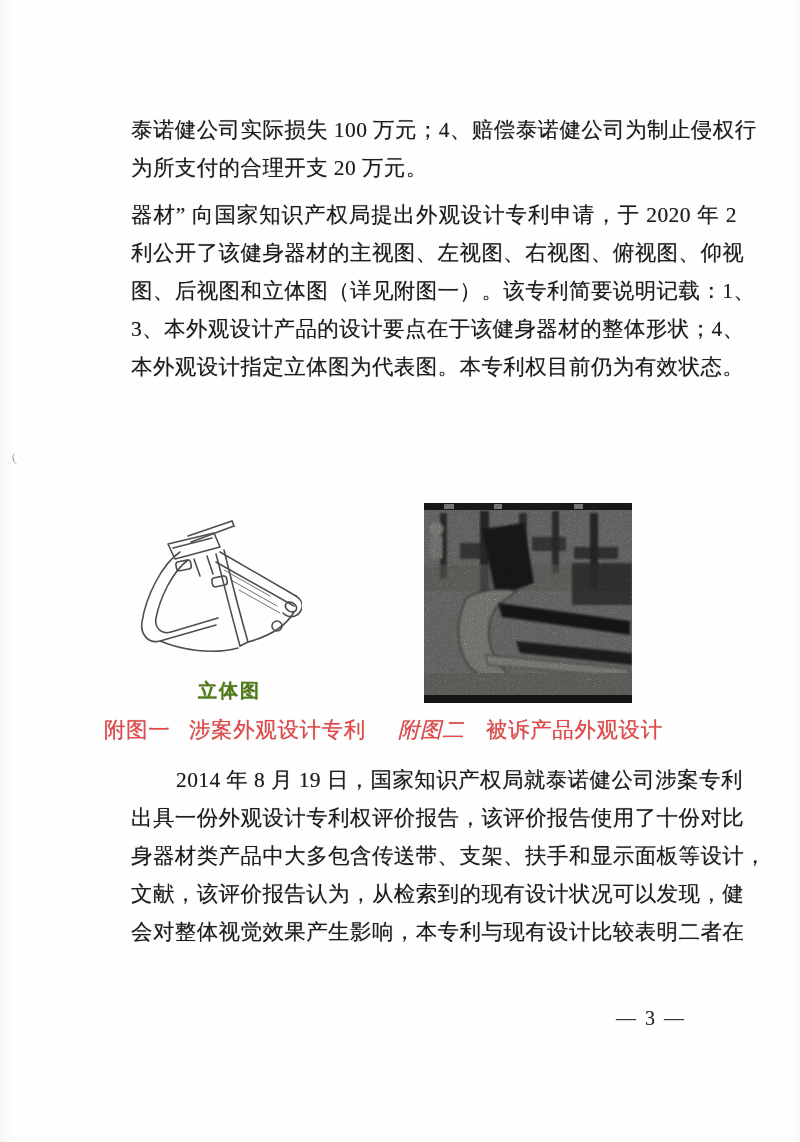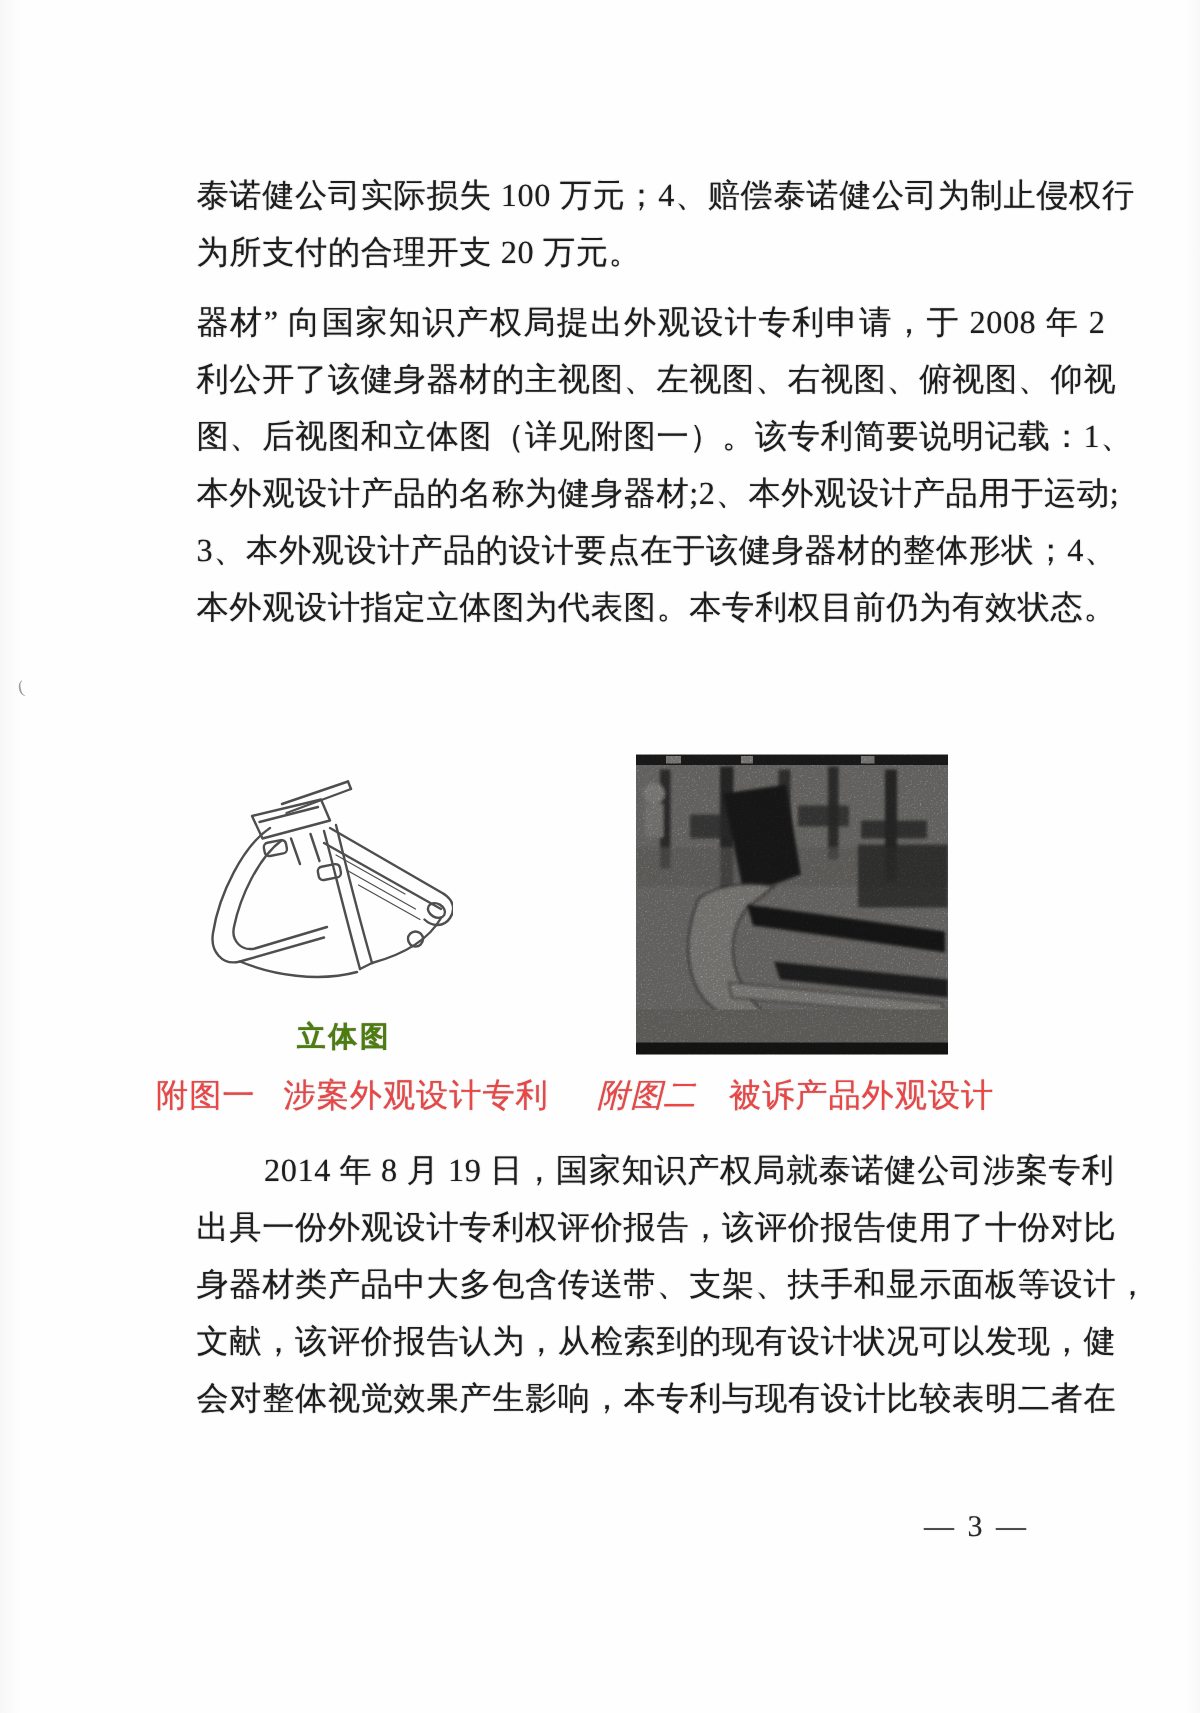--- a/index.html
+++ b/index.html
@@ -79,24 +79,23 @@
 <div class="page">
 
   <span class="edge-mark">(</span>
 
   <div class="bodytext" id="para1">
     <div class="tline">泰诺健公司实际损失 100 万元；4、赔偿泰诺健公司为制止侵权行</div>
     <div class="tline short">为所支付的合理开支 20 万元。</div>
   </div>
 
   <div class="bodytext" id="para2">
-    <div class="tline">器材” 向国家知识产权局提出外观设计专利申请，于 2008 年 2</div>
+    <div class="tline">器材” 向国家知识产权局提出外观设计专利申请，于 2020 年 2</div>
     <div class="tline">利公开了该健身器材的主视图、左视图、右视图、俯视图、仰视</div>
     <div class="tline">图、后视图和立体图（详见附图一）。该专利简要说明记载：1、</div>
-    <div class="tline">本外观设计产品的名称为健身器材;2、本外观设计产品用于运动;</div>
     <div class="tline">3、本外观设计产品的设计要点在于该健身器材的整体形状；4、</div>
     <div class="tline">本外观设计指定立体图为代表图。本专利权目前仍为有效状态。</div>
   </div>
 
   <svg class="drawing" viewBox="0 0 182 166">
     <g stroke="#4e4e4e" stroke-width="1.6" fill="none" stroke-linejoin="round" stroke-linecap="round">
 
       <path d="M68,22 L112,7"></path>
       <path d="M71,28 L114,12"></path>
       <path d="M112,7 L114,12"></path>

